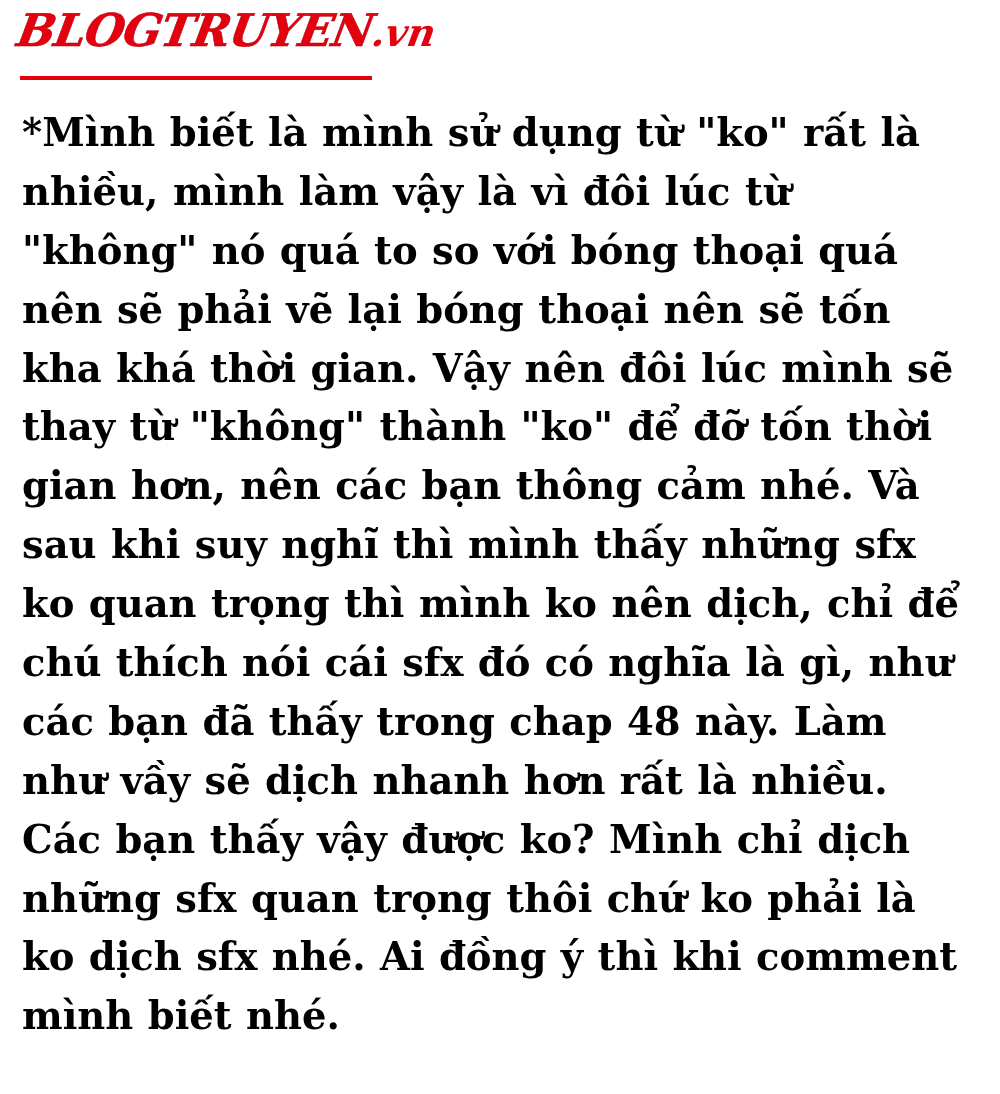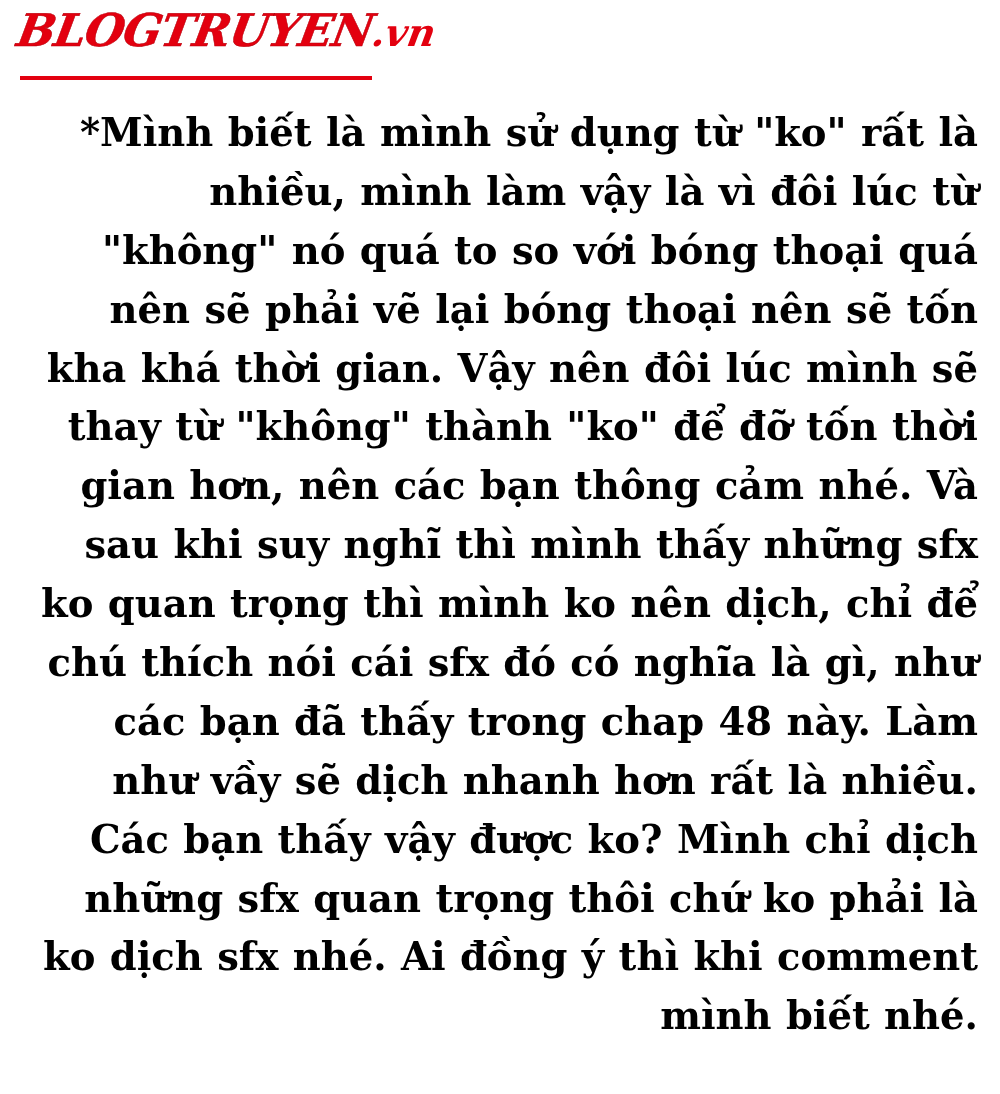--- a/index.html
+++ b/index.html
@@ -55,21 +55,21 @@
     background: #e3000f;
   }
   
   .note {
     position: absolute;
     left: 0;
     top: 104px;
     width: 1000px;
     padding: 0 22px;
     box-sizing: border-box;
-    text-align: right;
+    text-align: left;
     font-family: "DejaVu Serif", serif;
     font-weight: bold;
     font-size: 38.5px;
     line-height: 1.53;
     color: #000000;
     letter-spacing: 0px;
     word-spacing: 1px;
   }
 </style>
 </head>

